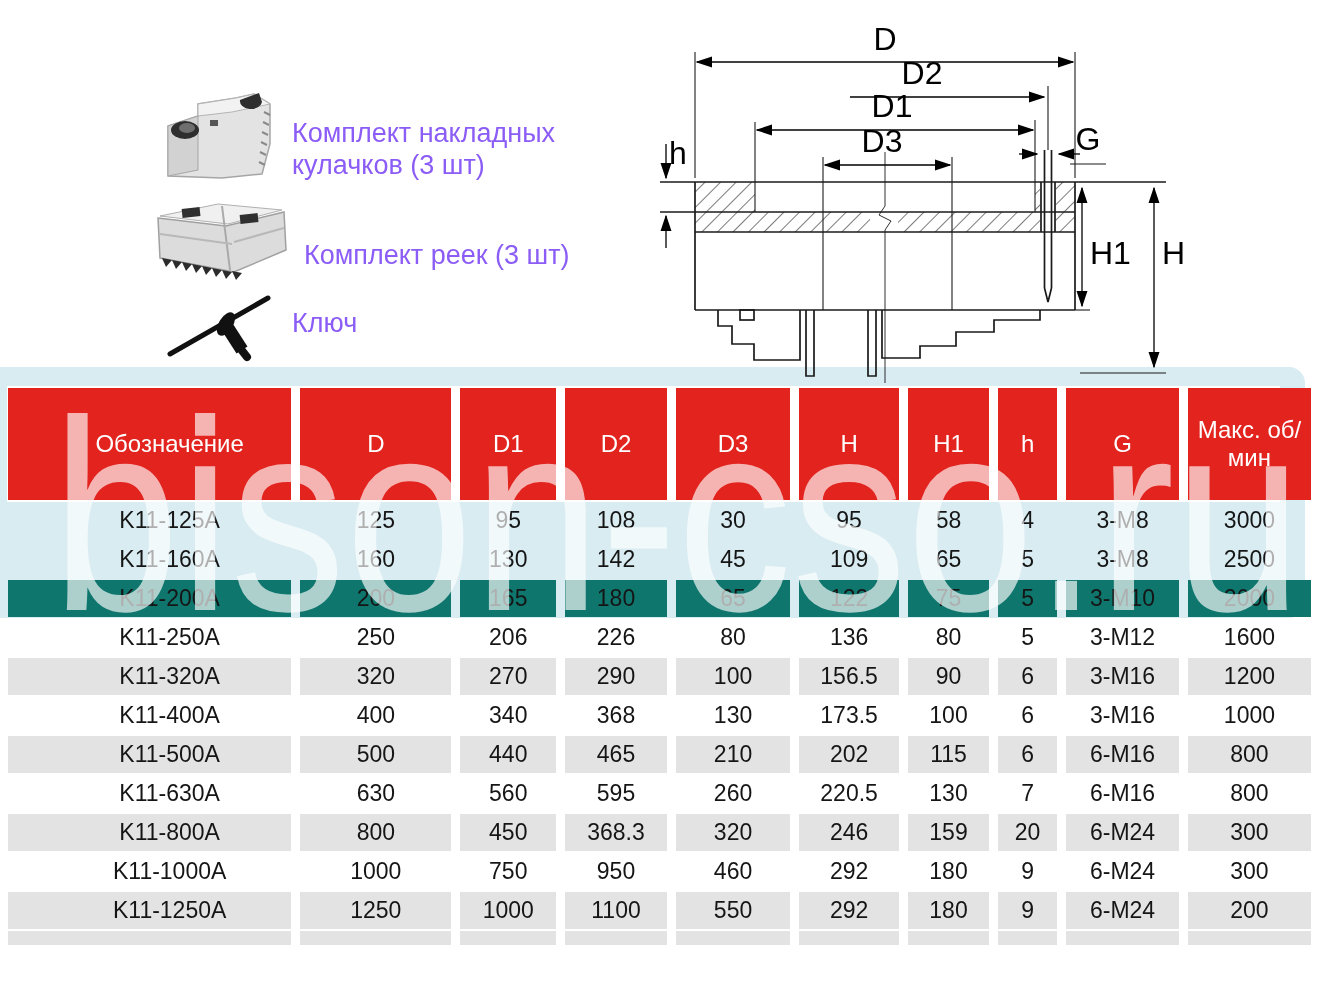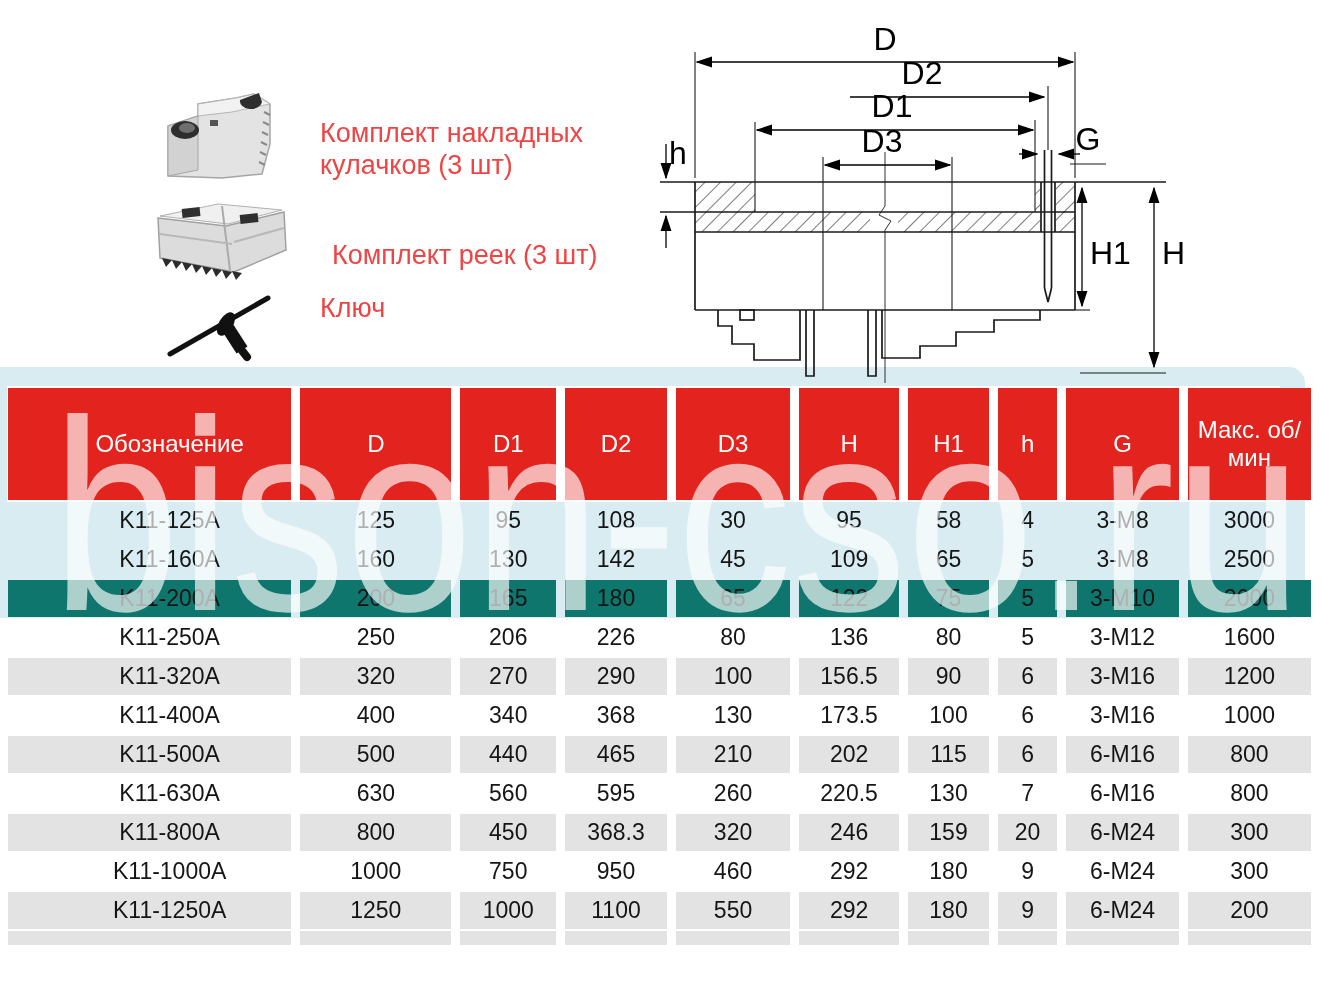--- a/index.html
+++ b/index.html
@@ -7,24 +7,24 @@
         font-family:"Liberation Sans",sans-serif;color:#151515;}
 
   
   .wm-band{position:absolute;left:0;top:367px;width:1305px;height:251px;
            background:#d9ecf2;border-radius:0 16px 16px 0;z-index:0;}
   .header-underlay{position:absolute;left:7px;top:386px;width:1273px;height:116px;
            background:#ffffff;z-index:1;}
 
   
   .legend-item-img{position:absolute;z-index:2;}
-  .legend-label{position:absolute;z-index:2;font-size:27px;line-height:1.18;color:#ef4444;width:320px;margin-left:28px;}
+  .legend-label{position:absolute;z-index:2;font-size:27px;line-height:1.18;color:#8b5cf6;width:320px;}
   .lbl-1{left:292px;top:118px;}
   .lbl-2{left:304px;top:240px;}
-  .lbl-3{left:292px;top:293px;}
+  .lbl-3{left:292px;top:308px;}
 
   
   .drawing{position:absolute;left:620px;top:2px;z-index:2;}
   .dim-label{font-size:32px;fill:#000;font-family:"Liberation Sans",sans-serif;}
 
   
   table.spec{position:absolute;left:-1px;top:386px;z-index:2;
              border-collapse:separate;border-spacing:9px 2px;table-layout:fixed;}
   .spec th{background:#e2231e;color:#fff;font-weight:normal;font-size:24px;
            height:112px;text-align:center;vertical-align:middle;padding:0;}

